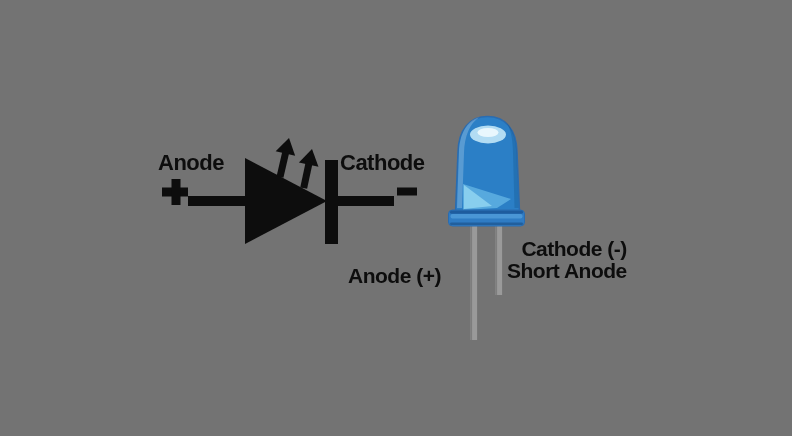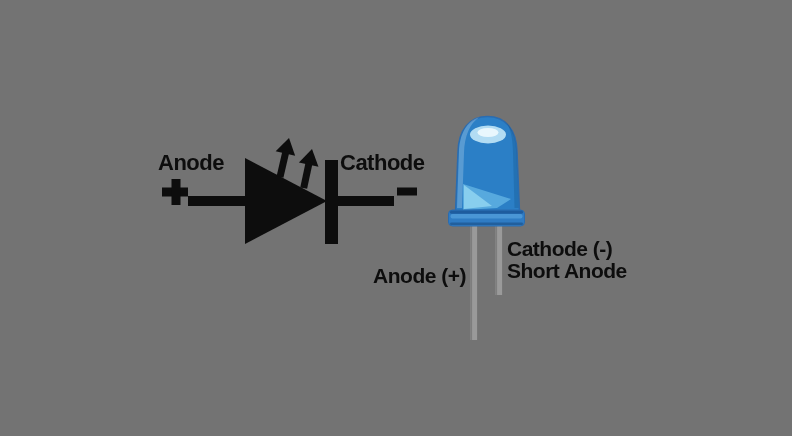--- a/index.html
+++ b/index.html
@@ -9,22 +9,22 @@
   }
   .stage svg{position:absolute;left:0;top:0;}
   .lbl{
     position:absolute;color:#0d0d0d;font-weight:bold;white-space:nowrap;
     letter-spacing:-0.5px;
   }
   .lbl-sym{font-size:22px;}
   .lbl-lead{font-size:21px;line-height:22px;}
   .lbl-anode-sym{left:158px;top:150px;}
   .lbl-cathode-sym{left:340px;top:150px;}
-  .lbl-cathode-lead{left:507px;top:238px;text-align:left;}
-  .lbl-anode-lead{left:348px;top:265px;width:118px;text-align:right;}
+  .lbl-cathode-lead{left:507px;top:238px;text-align:right;}
+  .lbl-anode-lead{left:348px;top:265px;width:118px;text-align:left;}
 </style>
 </head>
 <body>
 
 <div class="stage">
 
   <svg width="792" height="436" viewBox="0 0 792 436" xmlns="http://www.w3.org/2000/svg">
 
     <g fill="#0d0d0d">
 

